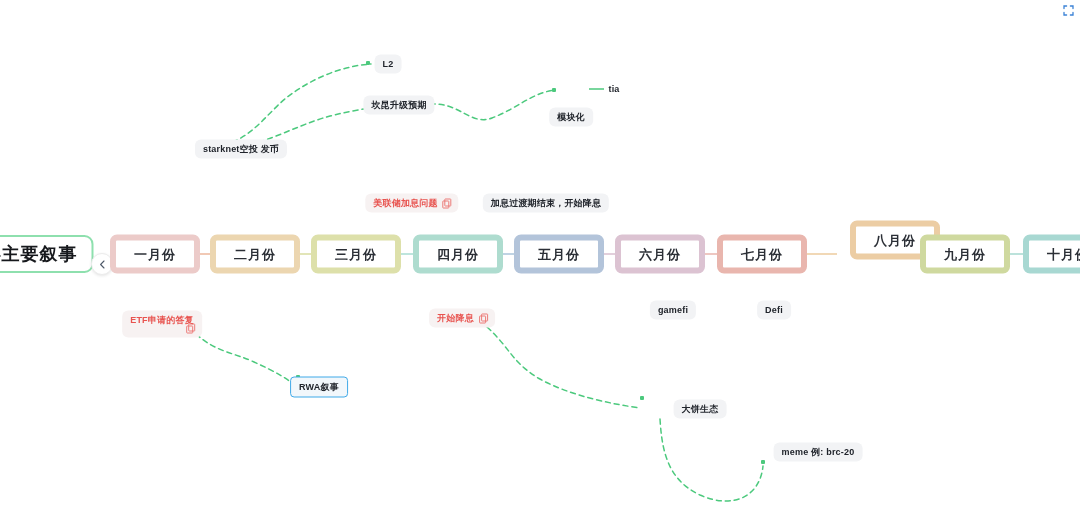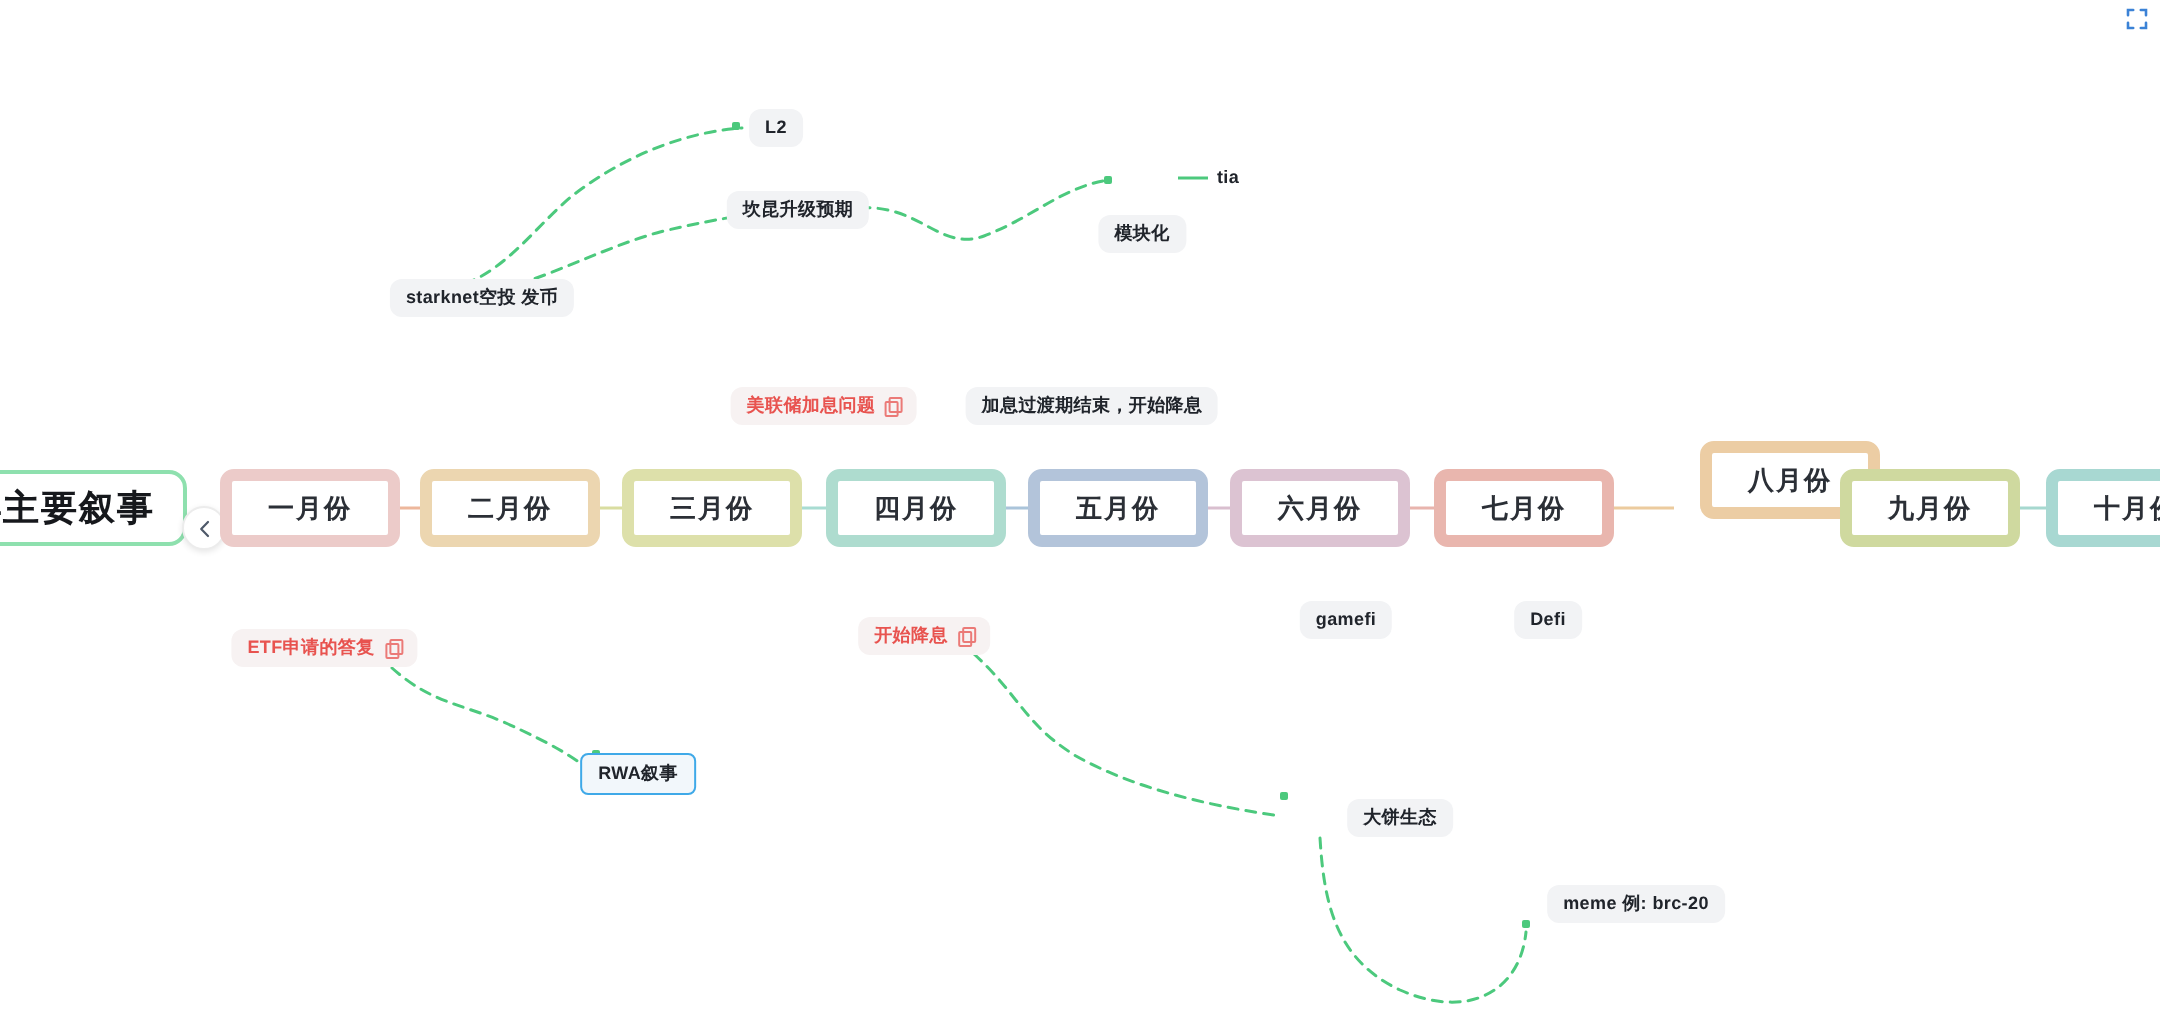--- a/index.html
+++ b/index.html
@@ -279,21 +279,21 @@
 
   <div class="node alert-node" style="left:412px; top:203px;">
     <span>美联储加息问题</span>
     <span class="note-icon"></span>
   </div>
 
   <div class="node plain-node" style="left:546px; top:203px;">
     <span>加息过渡期结束，开始降息</span>
   </div>
 
-  <div class="node alert-node" style="left:162px; top:324px;">
+  <div class="node alert-node" style="left:162px; top:324px;flex-direction:column;">
     <span>ETF申请的答复</span>
     <span class="note-icon"></span>
   </div>
 
   <div class="node blue-node" style="left:319px; top:387px;align-items:flex-end;">
     <span>RWA叙事</span>
   </div>
 
   <div class="node alert-node" style="left:462px; top:318px;">
     <span>开始降息</span>

